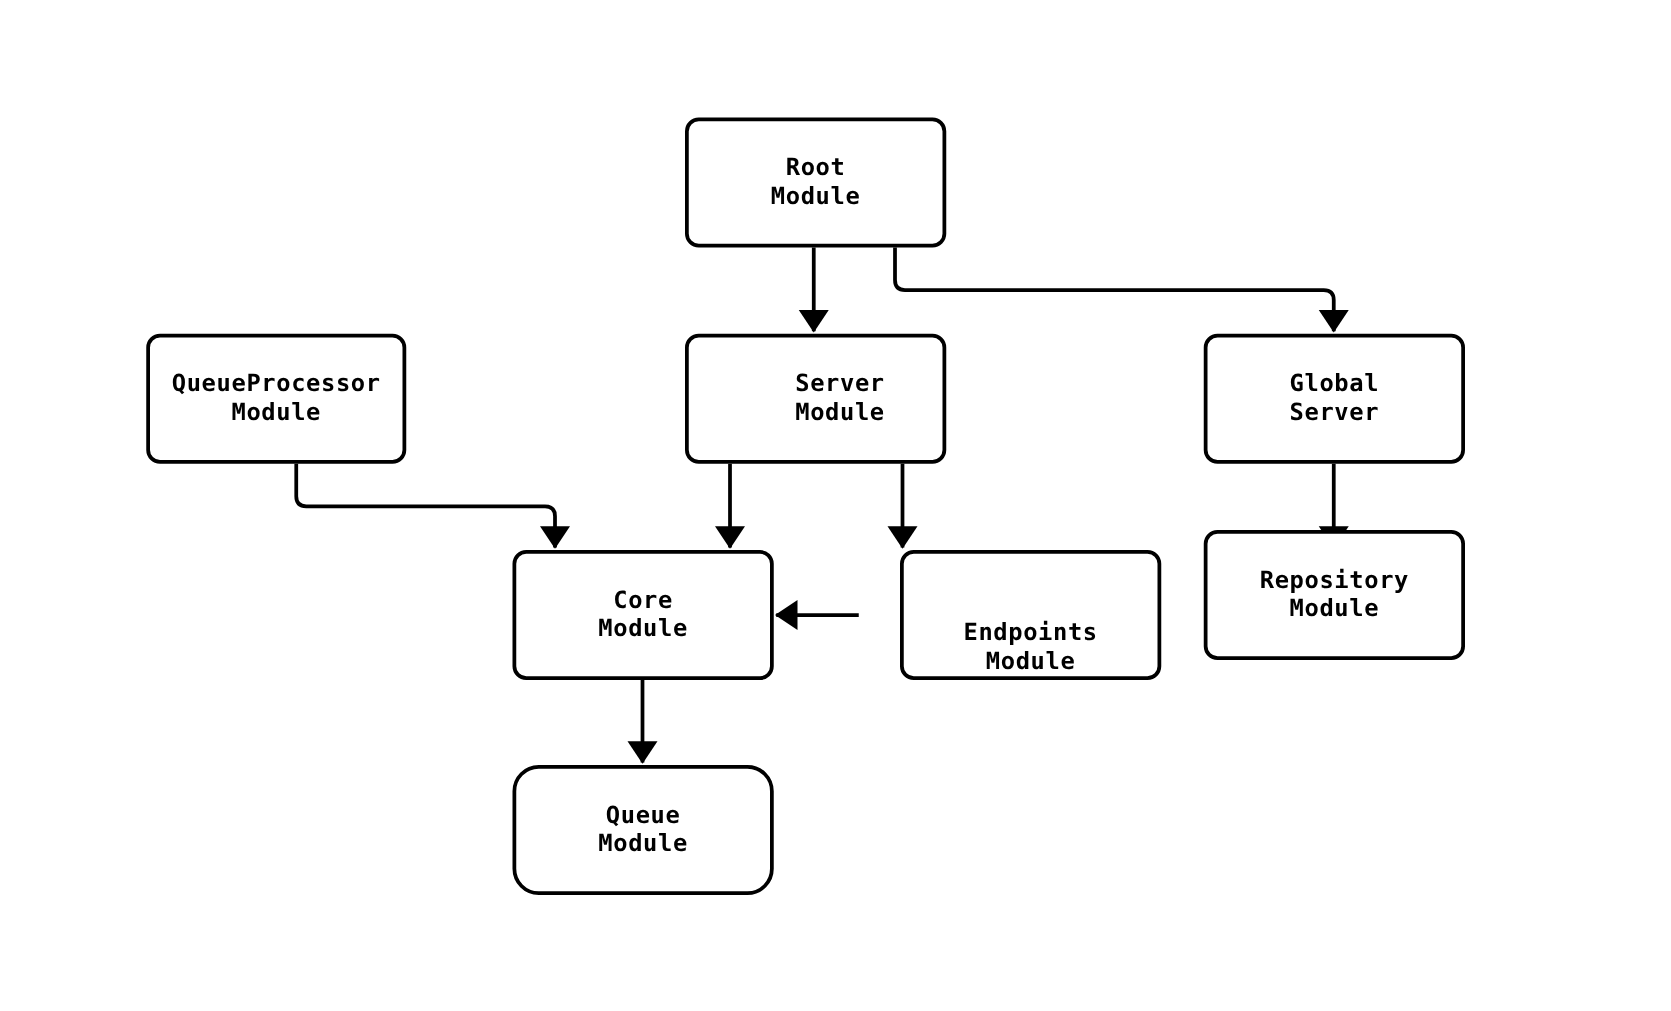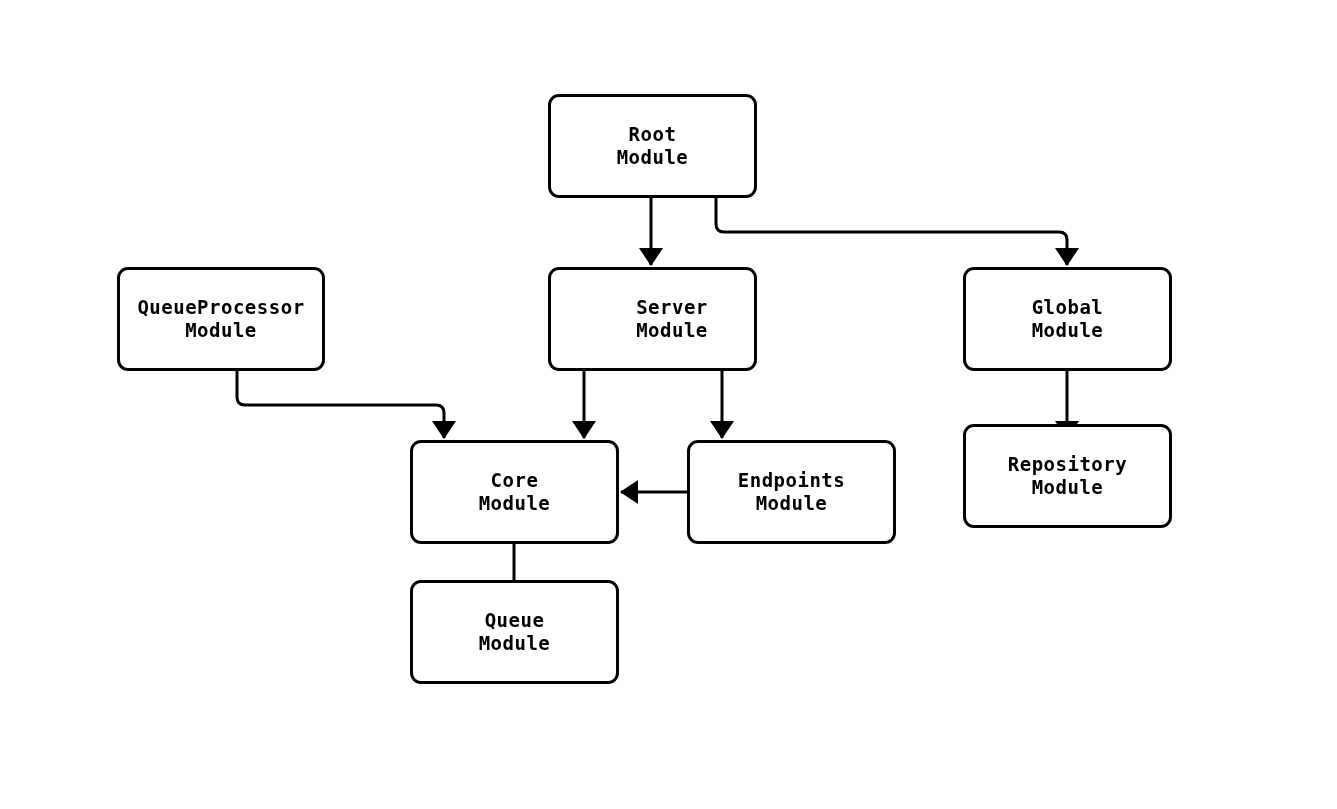--- a/index.html
+++ b/index.html
@@ -88,36 +88,36 @@
 Module</span>
   </div>
 
   <div class="node" style="left:548px; top:267px; width:209px; height:104px;padding-left:39px;">
     <span class="node-label">Server
 Module</span>
   </div>
 
   <div class="node" style="left:963px; top:267px; width:209px; height:104px;">
     <span class="node-label">Global
-Module</span>
+Server</span>
   </div>
 
   <div class="node" style="left:410px; top:440px; width:209px; height:104px;text-align:center;">
     <span class="node-label">Core
 Module</span>
   </div>
 
-  <div class="node" style="left:687px; top:440px; width:209px; height:104px;">
+  <div class="node" style="left:720px; top:440px; width:209px; height:104px;align-items:flex-end;">
     <span class="node-label">Endpoints
 Module</span>
   </div>
 
   <div class="node" style="left:963px; top:424px; width:209px; height:104px;">
     <span class="node-label">Repository
 Module</span>
   </div>
 
-  <div class="node" style="left:410px; top:580px; width:209px; height:104px;">
+  <div class="node" style="left:410px; top:612px; width:209px; height:104px;border-radius:21px;">
     <span class="node-label">Queue
 Module</span>
   </div>
 
 </div>
 
 </body></html>

